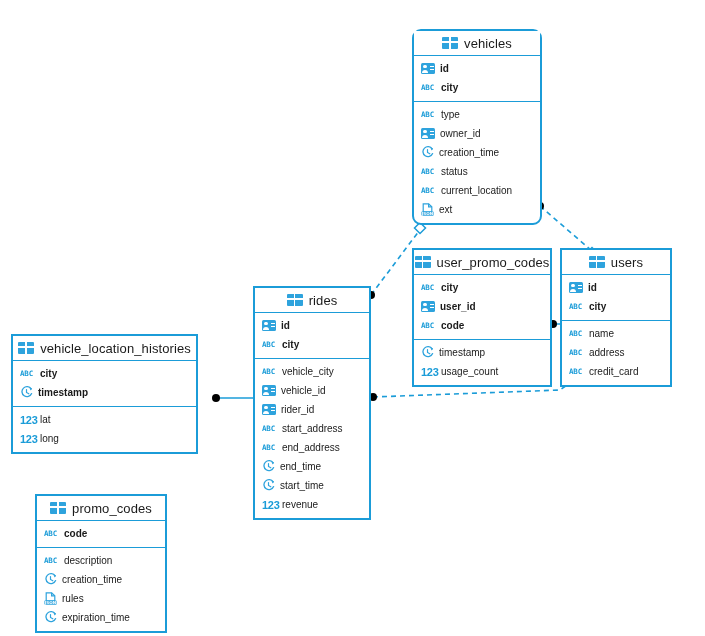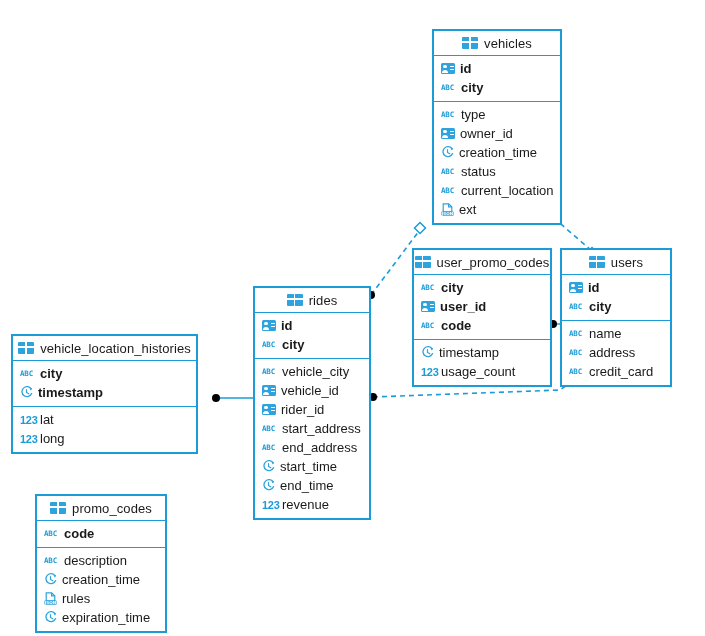--- a/index.html
+++ b/index.html
@@ -59,21 +59,21 @@
   }
   .field {
     display: flex;
     align-items: center;
     gap: 5px;
     height: 19px;
     padding: 0 6px 0 7px;
     white-space: nowrap;
   }
   .field .fname {
-    font-size: 13px;
+    font-size: 10px;
     color: #1a1a1a;
   }
   .field.pk .fname {
     font-weight: bold;
   }
   
   .ico {
     flex: 0 0 auto;
     width: 15px;
     height: 13px;
@@ -198,21 +198,21 @@
         <circle cx="553" cy="324" r="4" fill="#000000"></circle>
       </g>
       <g>
         <path d="M 373 397 L 560 390 L 592 367" fill="none" stroke="#1b9cd8" stroke-width="1.6" stroke-dasharray="5,4"></path>
         <circle cx="373" cy="397" r="4" fill="#000000"></circle>
         <path d="M 592 360.5 L 597.5 366 L 592 371.5 L 586.5 366 Z" fill="#ffffff" stroke="#1b9cd8" stroke-width="1.5"></path>
       </g>
     </svg>
 
   <div id="entities-layer">
-      <div class="entity" style="left: 432px; top: 29px; width: 130px;">
+      <div class="entity" style="left: 412px; top: 29px; width: 130px; border-radius: 9px;">
         <div class="entity-title">
           <span class="ico ico-table"></span>
           <span class="title-text">vehicles</span>
         </div>
         <div class="field-group pk-group">
           <div class="field pk">
             <span class="ico ico-idcard">
               <i></i>
             </span>
             <span class="fname">id</span>
@@ -377,31 +377,31 @@
             <span class="fname">end_address</span>
           </div>
           <div class="field">
             <span class="ico ico-clock">
               <svg viewBox="0 0 13 13" width="13" height="13">
                 <path d="M11.2 3.0 A5 5 0 1 0 11.6 7.6" fill="none" stroke="#2ea3dd" stroke-width="1.3" stroke-linecap="round"></path>
                 <path d="M6.5 3.5 L6.5 6.5 L8.8 7.8" fill="none" stroke="#2ea3dd" stroke-width="1.2" stroke-linecap="round"></path>
                 <path d="M9.3 1.2 L12.0 2.2 L10.6 4.6 Z" fill="#2ea3dd"></path>
               </svg>
             </span>
+            <span class="fname">end_time</span>
+          </div>
+          <div class="field">
+            <span class="ico ico-clock">
+              <svg viewBox="0 0 13 13" width="13" height="13">
+                <path d="M11.2 3.0 A5 5 0 1 0 11.6 7.6" fill="none" stroke="#2ea3dd" stroke-width="1.3" stroke-linecap="round"></path>
+                <path d="M6.5 3.5 L6.5 6.5 L8.8 7.8" fill="none" stroke="#2ea3dd" stroke-width="1.2" stroke-linecap="round"></path>
+                <path d="M9.3 1.2 L12.0 2.2 L10.6 4.6 Z" fill="#2ea3dd"></path>
+              </svg>
+            </span>
             <span class="fname">start_time</span>
-          </div>
-          <div class="field">
-            <span class="ico ico-clock">
-              <svg viewBox="0 0 13 13" width="13" height="13">
-                <path d="M11.2 3.0 A5 5 0 1 0 11.6 7.6" fill="none" stroke="#2ea3dd" stroke-width="1.3" stroke-linecap="round"></path>
-                <path d="M6.5 3.5 L6.5 6.5 L8.8 7.8" fill="none" stroke="#2ea3dd" stroke-width="1.2" stroke-linecap="round"></path>
-                <path d="M9.3 1.2 L12.0 2.2 L10.6 4.6 Z" fill="#2ea3dd"></path>
-              </svg>
-            </span>
-            <span class="fname">end_time</span>
           </div>
           <div class="field">
             <span class="ico ico-123">123</span>
             <span class="fname">revenue</span>
           </div>
         </div>
       </div>
       <div class="entity" style="left: 11px; top: 334px; width: 187px;">
         <div class="entity-title">
           <span class="ico ico-table"></span>

